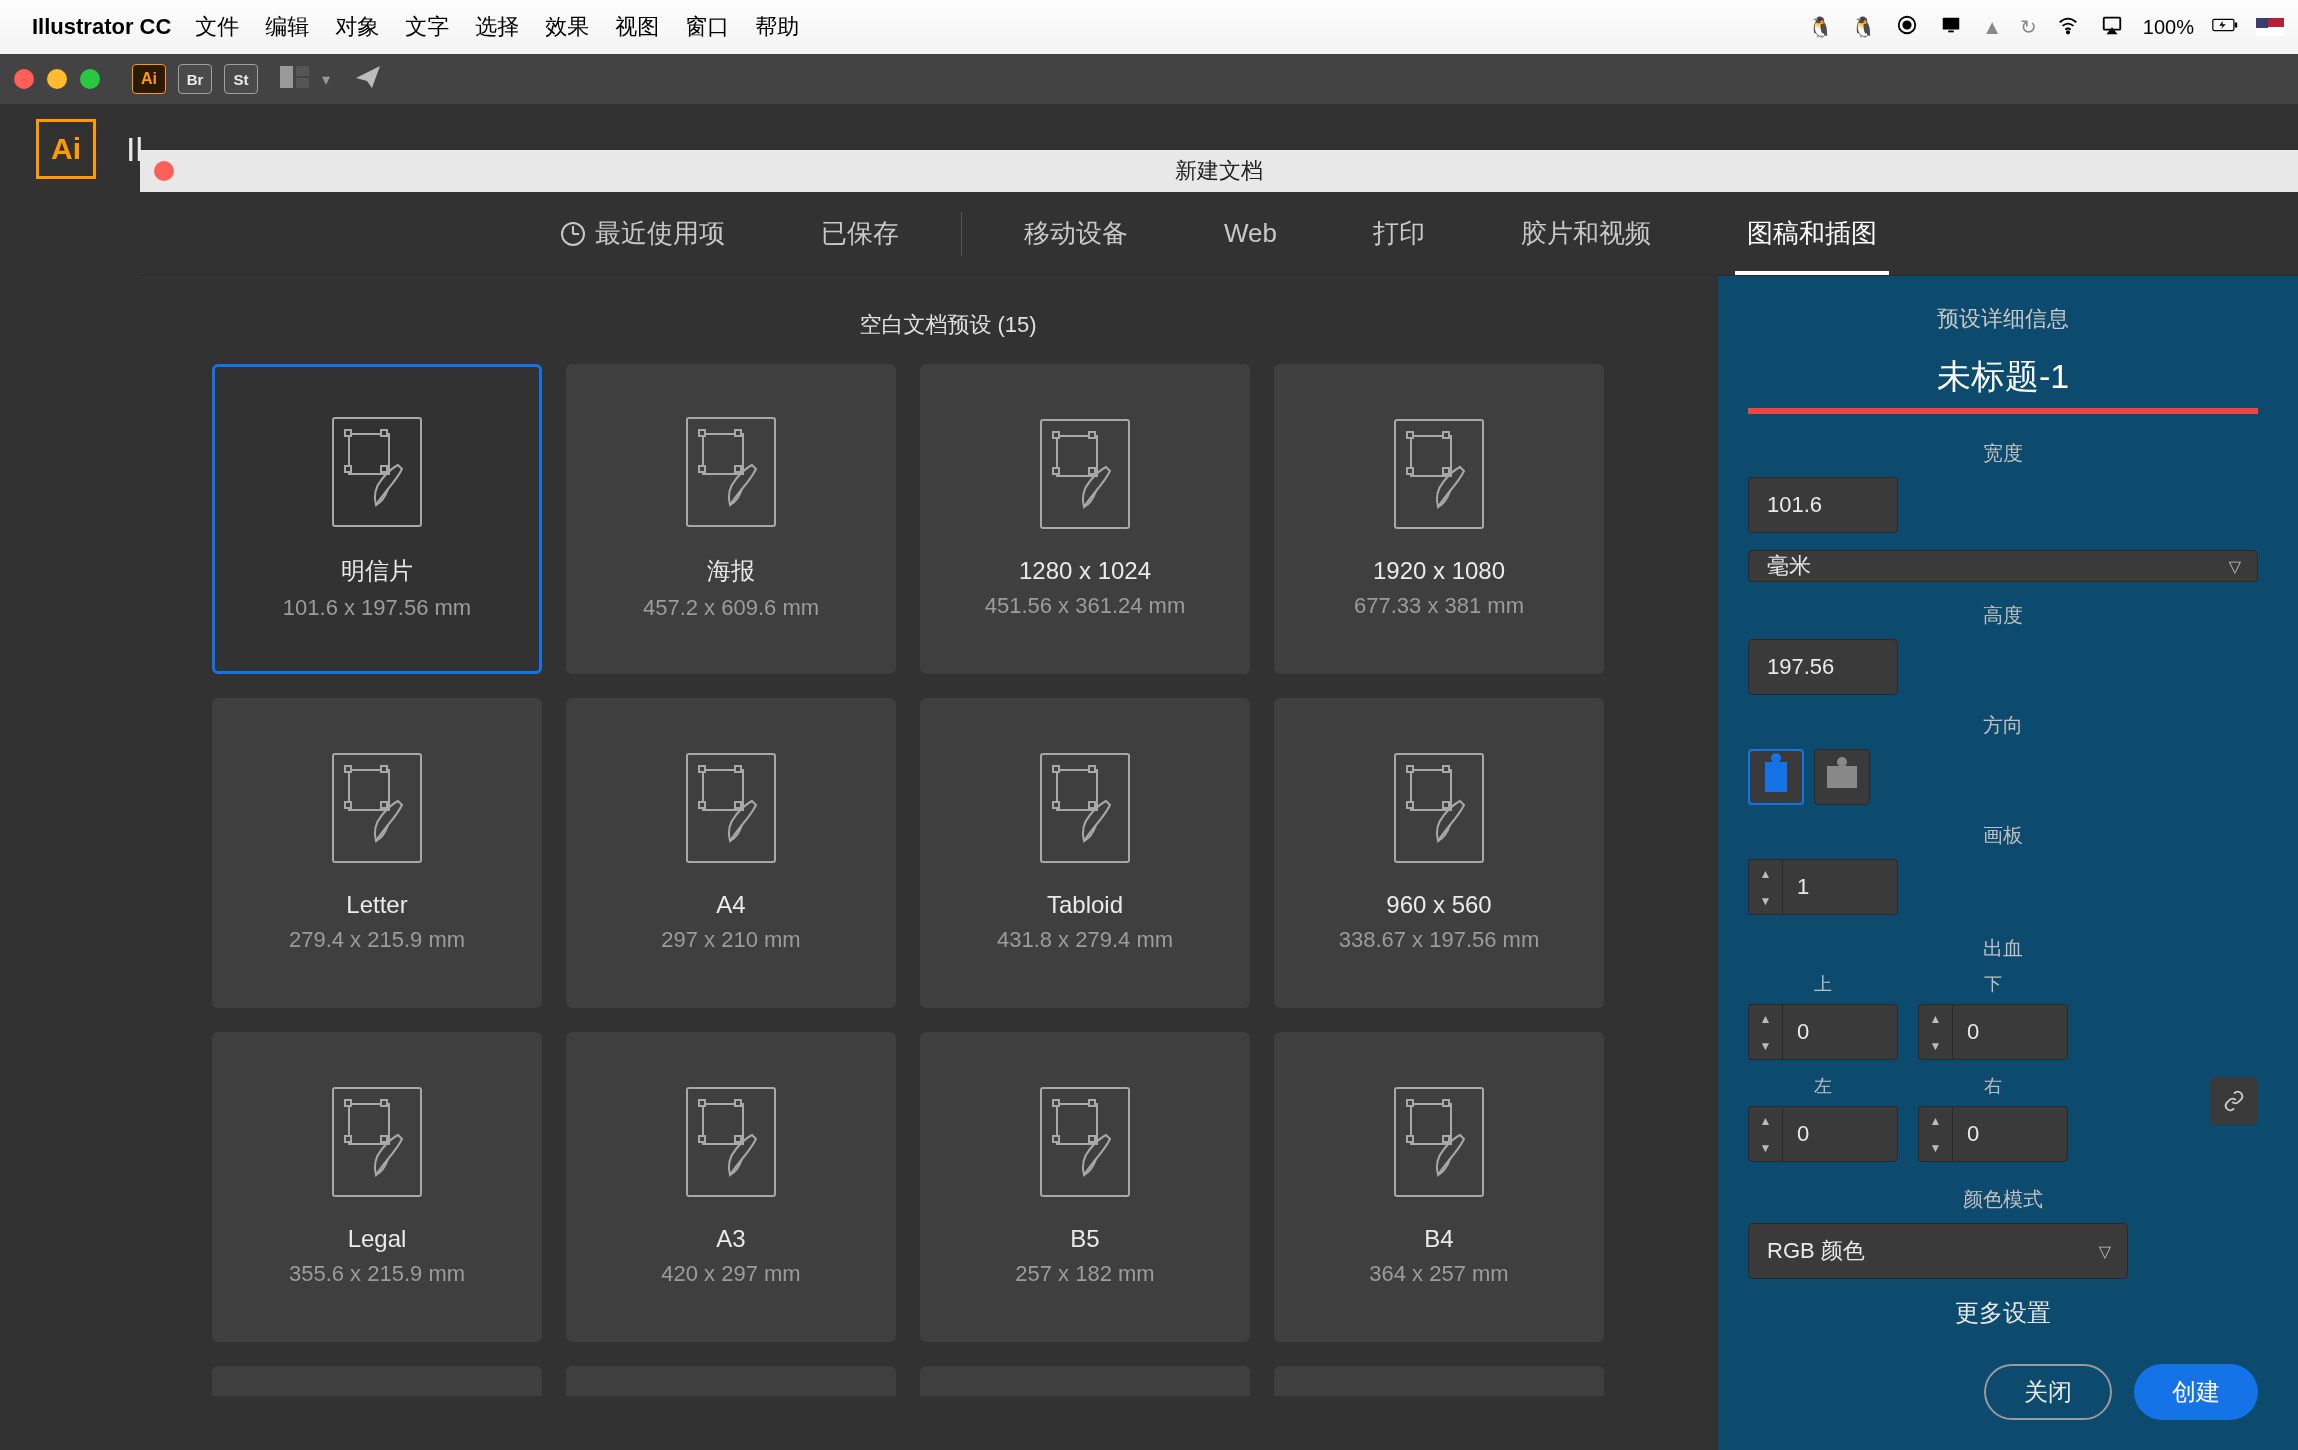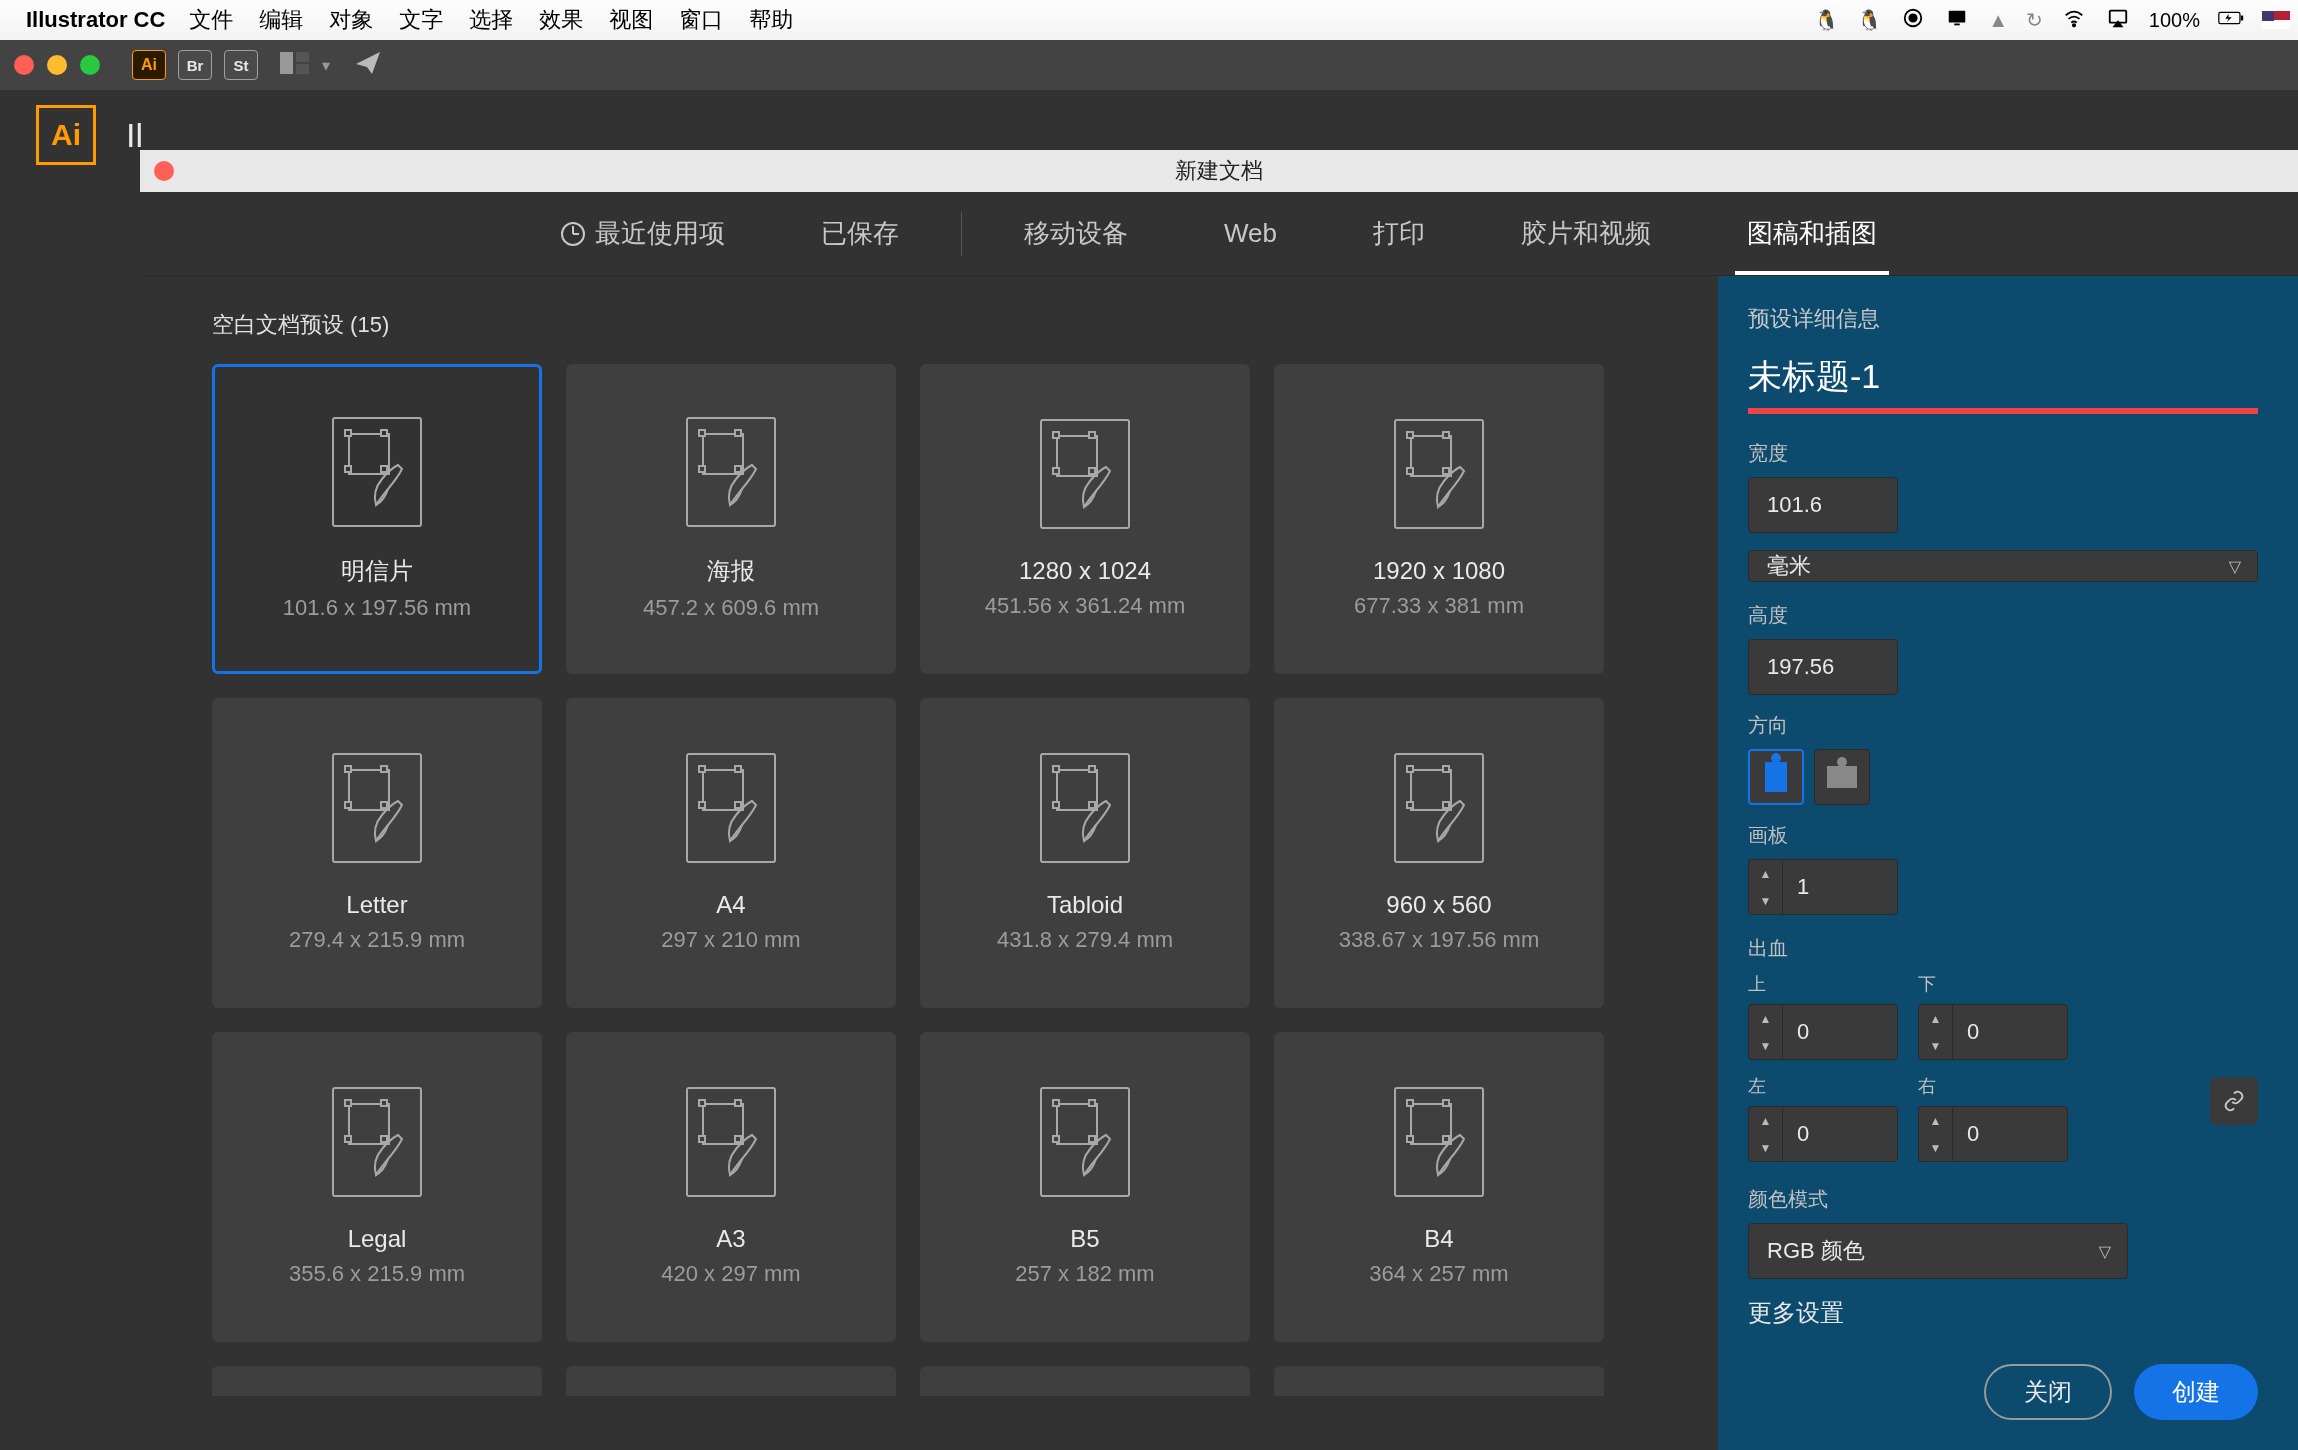--- a/index.html
+++ b/index.html
@@ -1,19 +1,19 @@
 <!DOCTYPE html>
 <html><head>
 <meta charset="utf-8">
 <style>
 * { margin: 0; padding: 0; box-sizing: border-box; font-family: -apple-system, "Helvetica Neue", Arial, sans-serif; }
 body { width: 2298px; height: 1450px; background: #323232; overflow: hidden; }
 
 
-.mac-menubar { height: 40px; background: linear-gradient(#fdfdfd,#f3f3f3); display: flex; align-items: center; padding: 0 8px; font-size: 22px; color: #000; }
+.mac-menubar { height: 54px; background: linear-gradient(#fdfdfd,#f3f3f3); display: flex; align-items: center; padding: 0 14px; font-size: 22px; color: #000; }
 .mac-menubar .apple { font-size: 26px; margin-right: 18px; }
 .mac-menubar .app-name { font-weight: 700; margin-right: 24px; }
 .mac-menubar .mitem { margin-right: 26px; }
 .mac-menubar .spacer { flex: 1; }
 .mac-menubar .tray { display: flex; align-items: center; gap: 18px; font-size: 20px; }
 .tray svg, .tray .ico { width: 26px; height: 22px; }
 .tray .pct { font-size: 20px; }
 .tray .flag { width:28px; height:18px; background:linear-gradient(#b22234,#b22234 50%,#fff 50%,#fff); position:relative; }
 .tray .flag::before{content:"";position:absolute;left:0;top:0;width:12px;height:10px;background:#3c3b6e;}
 
@@ -25,21 +25,21 @@
 .sq-ico{ width:34px; height:30px; border:1px solid #a0a0a0; border-radius:4px; display:flex;align-items:center;justify-content:center;color:#e8e8e8;font-size:15px;font-weight:700;background:#4a4a4a;}
 .sq-ico.ai{ background:#2a1a00; border-color:#ff9a00; color:#ff9a00; font-size:16px;}
 .strip-icon { color:#9a9a9a; }
 
 
 .app-header { height: 90px; background: #323232; display:flex; align-items:center; padding-left:36px; gap:30px; }
 .ai-logo { width:60px; height:60px; border:3px solid #ff9a00; display:flex;align-items:center;justify-content:center;color:#ff9a00;font-weight:700;font-size:30px;}
 .app-header .truncated { color:#e8e8e8; font-size:34px; }
 
 
-.modal { position:absolute; left:140px; top:150px; right:0; bottom:0; background:#323232; display:flex; flex-direction:column; }
+.modal { position:absolute; left:140px; top:150px; right:0; bottom:0; background:#323232; display:flex; flex-direction:column;text-align:center; }
 .modal-titlebar { height:42px; background:#e8e8e8; position:relative; display:flex; align-items:center; justify-content:center; }
 .modal-titlebar .close-dot { position:absolute; left:14px; width:20px; height:20px; border-radius:50%; background:#ff5f57; }
 .modal-titlebar .title { font-size:22px; color:#222; }
 
 .modal-tabs { height:84px; background:#323232; display:flex; align-items:center; justify-content:center; gap:12px; border-bottom:1px solid #2a2a2a;}
 .modal-tabs .tab { color:#c8c8c8; font-size:26px; padding:0 42px; height:100%; display:flex; align-items:center; gap:10px; position:relative;}
 .modal-tabs .tab.active { color:#fff; }
 .modal-tabs .tab.active::after { content:""; position:absolute; left:30px; right:30px; bottom:0; height:4px; background:#fff; }
 .modal-tabs .divider { width:1px; height:44px; background:#555; margin:0 8px;}
 .clock-icon{ width:24px;height:24px;border:2px solid #c8c8c8;border-radius:50%;position:relative;}

